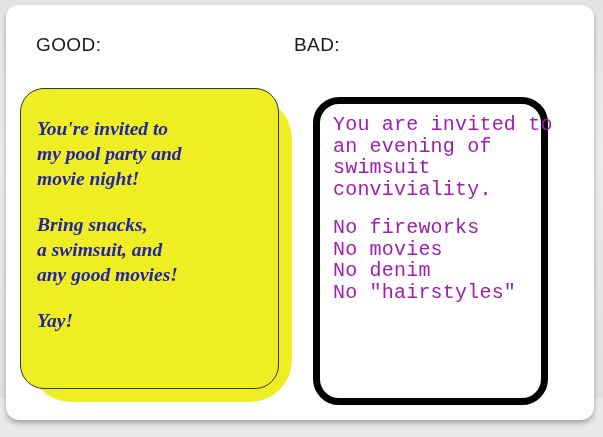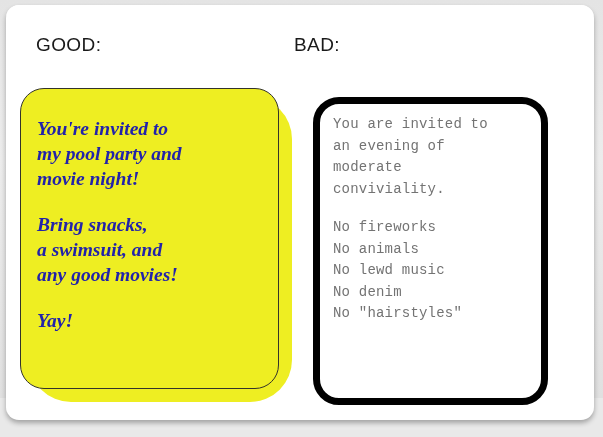--- a/index.html
+++ b/index.html
@@ -106,23 +106,23 @@
     border: 7px solid #000000;
     border-radius: 26px;
     box-sizing: border-box;
   }
   .bad-text {
     position: absolute;
     left: 13px;
     top: 10px;
     right: 4px;
     font-family: "Liberation Mono", "DejaVu Sans Mono", monospace;
-    font-size: 14px;
+    font-size: 20px;
     line-height: 21.5px;
-    color: #737373;
+    color: #a21caf;
     letter-spacing: 0.2px;
   }
   .bad-text .block { margin: 0; }
   .bad-text .spacer { height: 17px; }
   .bad-text .line { display: block; white-space: nowrap; }
 </style>
 </head>
 <body>
 
 <div id="stage">
@@ -157,30 +157,29 @@
       </div>
     </div>
   </div>
 
   <div class="bad-card">
     <div class="bad-text">
 
       <div class="block">
         <span class="line">You are invited to</span>
         <span class="line">an evening of</span>
-        <span class="line">moderate</span>
+        <span class="line">swimsuit</span>
         <span class="line">conviviality.</span>
       </div>
 
       <div class="spacer"></div>
 
       <div class="block">
         <span class="line">No fireworks</span>
-        <span class="line">No animals</span>
-        <span class="line">No lewd music</span>
+        <span class="line">No movies</span>
         <span class="line">No denim</span>
         <span class="line">No "hairstyles"</span>
       </div>
 
     </div>
   </div>
 
 </div>
 
 </body></html>

